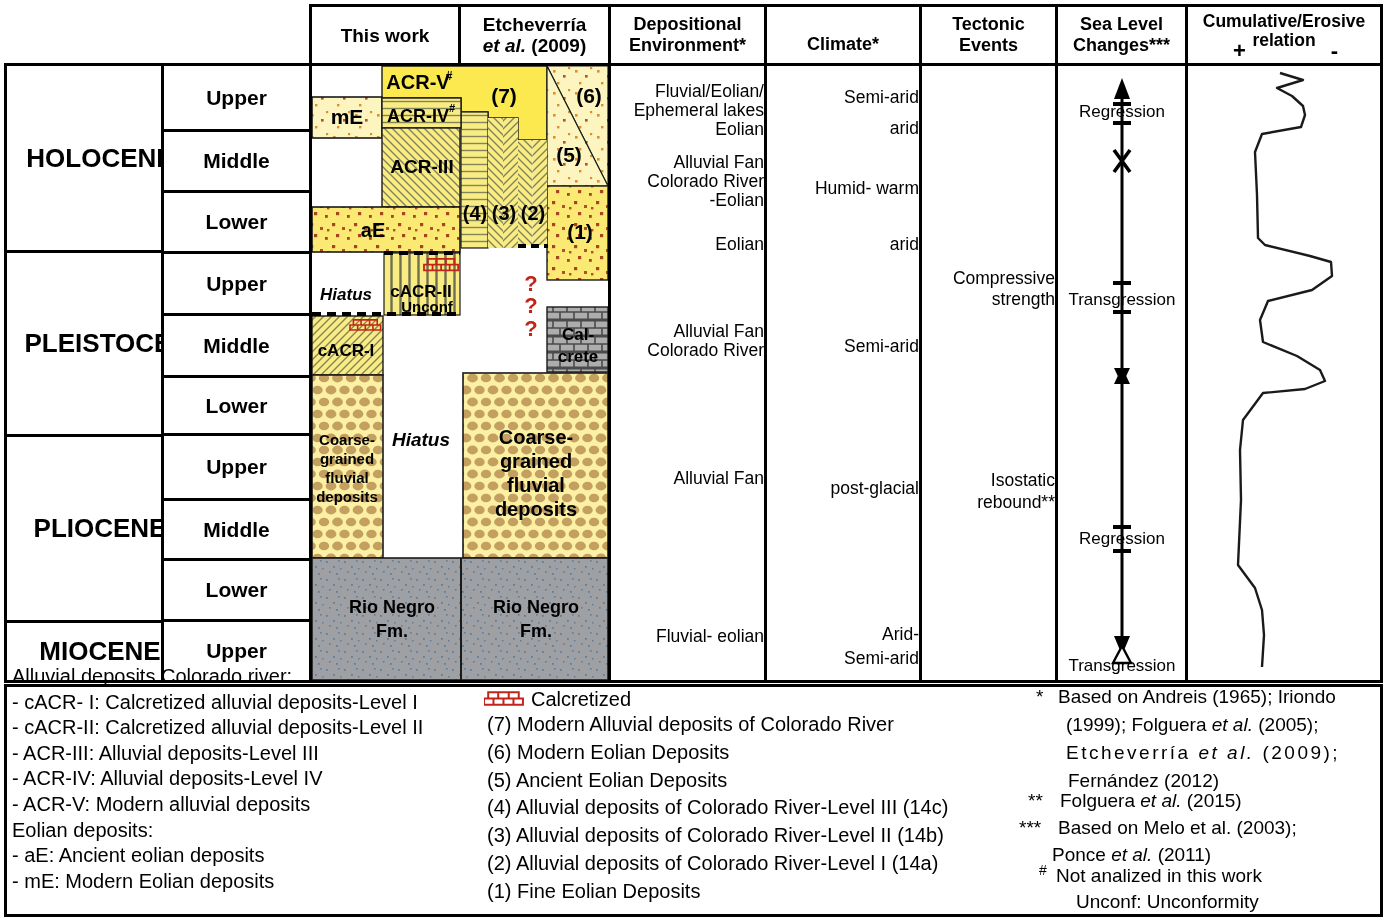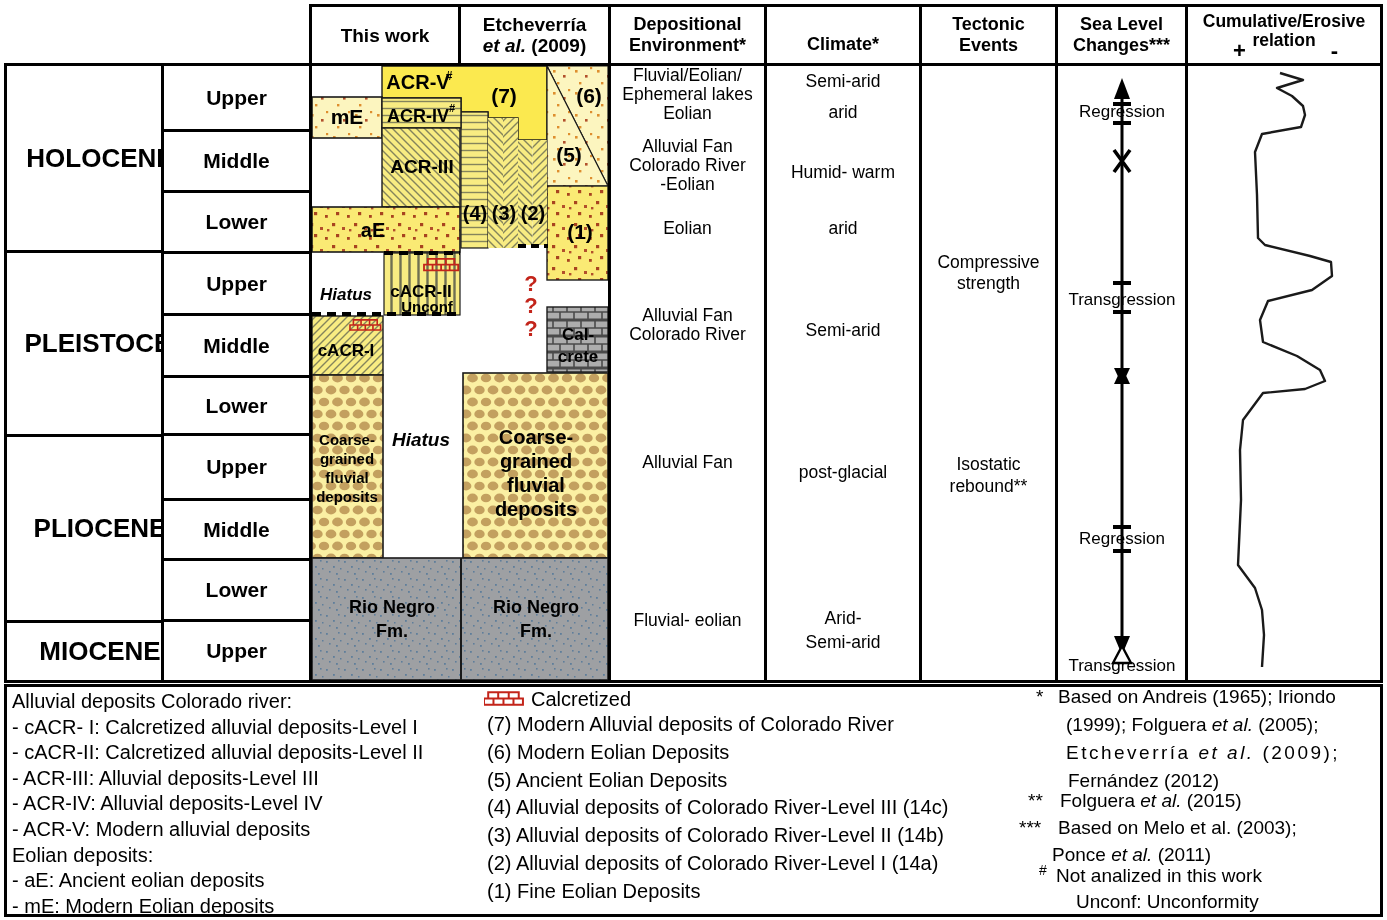--- a/index.html
+++ b/index.html
@@ -4,21 +4,21 @@
 <style>
   html,body{margin:0;padding:0;background:#fff;}
   #canvas{position:relative;width:1387px;height:920px;background:#fff;
           font-family:"Liberation Sans","DejaVu Sans",sans-serif;color:#000;overflow:hidden;}
   .cell{position:absolute;border:3px solid #000;box-sizing:border-box;background:#fff;
         display:flex;align-items:center;justify-content:center;font-weight:bold;}
   .hdr{position:absolute;border:3px solid #000;box-sizing:border-box;background:#fff;
        display:flex;flex-direction:column;align-items:center;justify-content:center;
        font-weight:bold;font-size:18px;line-height:21px;text-align:center;}
   .body-box{position:absolute;border:3px solid #000;box-sizing:border-box;background:#fff;}
-  .txt{position:absolute;text-align:center;font-size:17.5px;line-height:19px;}
+  .txt{position:absolute;text-align:right;font-size:17.5px;line-height:19px;margin-top:16px;}
   .leg-box{position:absolute;border:3px solid #000;box-sizing:border-box;background:#fff;}
   .leg-list{position:absolute;font-size:20px;}
   .leg-line{position:absolute;font-size:19px;white-space:nowrap;}
   .it{font-style:italic;}
   .epoch{font-size:26px;padding-left:32px;}
   .sub{font-size:21px;}
 </style>
 </head>
 <body>
 
@@ -322,21 +322,21 @@
   </div>
 
   <div class="body-box" style="left:1185px;top:63px;width:198px;height:620px;">
     <svg width="192" height="614" viewBox="1188 66 192 614" xmlns="http://www.w3.org/2000/svg" style="display:block">
       <polyline points="1280,73 1303,80 1277,88 1292,96 1303,106 1305,115 1301,127 1262,134 1255,152 1257,195 1258,238 1265,245 1310,256 1331,262 1332,276 1312,290 1268,301 1260,320 1263,342 1297,356 1320,370 1325,381 1305,389 1263,393 1243,420 1240,450 1241,500 1238,565 1255,588 1262,610 1264,635 1262,667" fill="none" stroke="#1a1a1a" stroke-width="2.4" stroke-linejoin="round"></polyline>
     </svg>
   </div>
 
   <div class="leg-box" style="left:4px;top:684px;width:1379px;height:233px;"></div>
 
-  <div class="leg-list" style="left:12px;top:689px;line-height:25.6px;">
+  <div class="leg-list" style="left:12px;top:664px;line-height:25.6px;">
     <div>Alluvial deposits Colorado river:</div>
     <div>- cACR- I: Calcretized alluvial deposits-Level I</div>
     <div>- cACR-II: Calcretized alluvial deposits-Level II</div>
     <div>- ACR-III: Alluvial deposits-Level III</div>
     <div>- ACR-IV: Alluvial deposits-Level IV</div>
     <div>- ACR-V: Modern alluvial deposits</div>
     <div>Eolian deposits:</div>
     <div>- aE: Ancient eolian deposits</div>
     <div>- mE: Modern Eolian deposits</div>
   </div>

